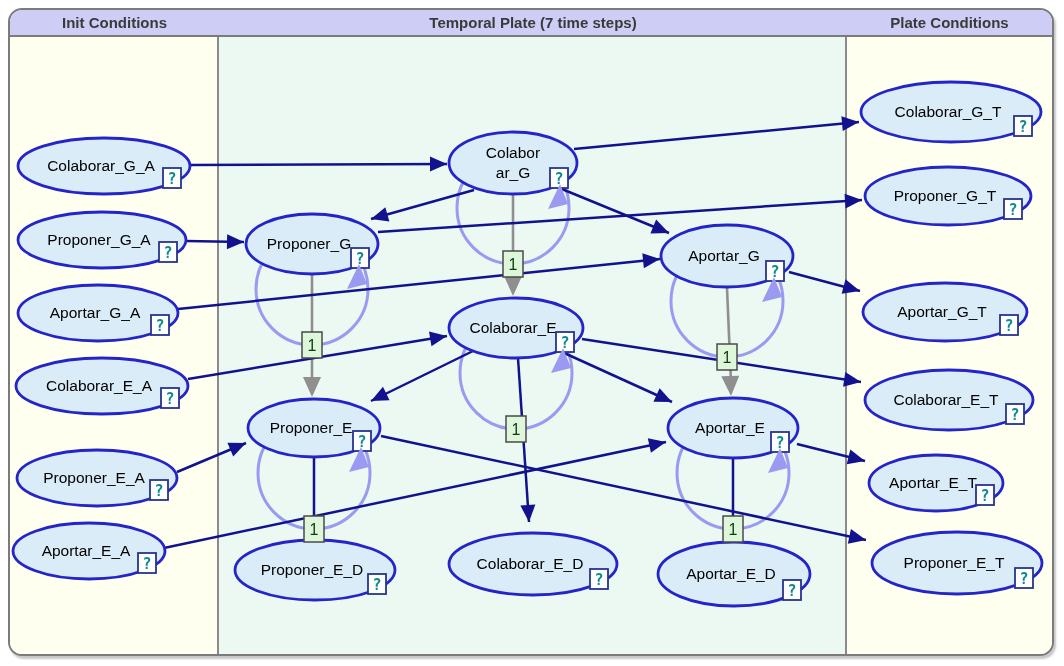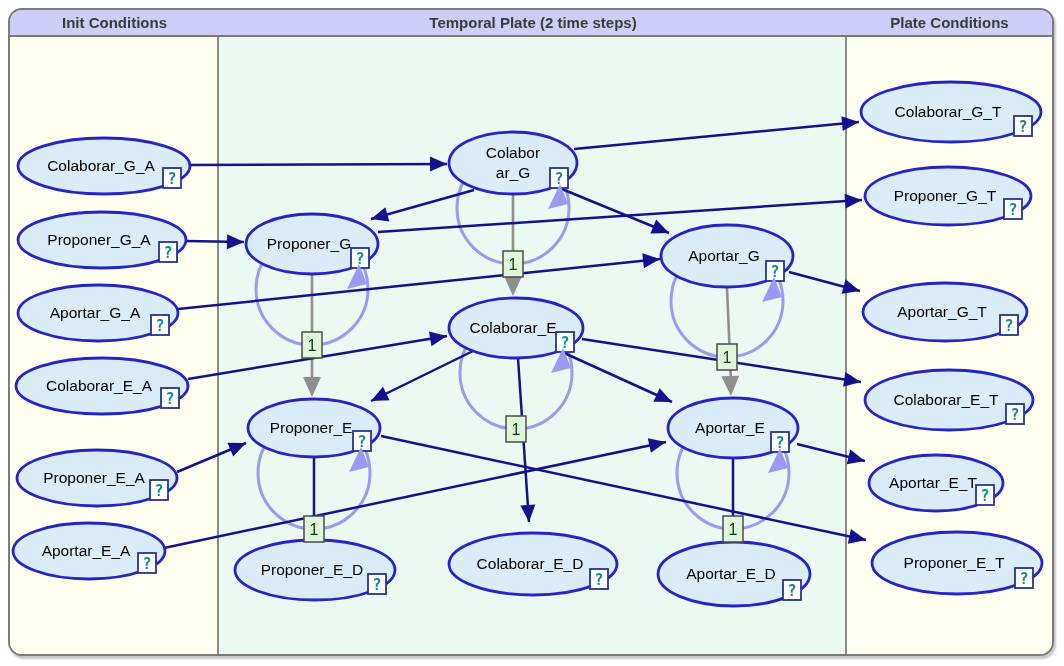--- a/index.html
+++ b/index.html
@@ -18,21 +18,21 @@
   .sec.term{flex:1;background:#fffff0;}
   svg#graph{position:absolute;left:0;top:0;width:1064px;height:666px;}
 </style>
 </head>
 <body>
 
 <div class="stage">
   <div class="panel">
     <div class="hdr">
       <div class="hsec l">Init Conditions</div>
-      <div class="hsec m">Temporal Plate (2 time steps)</div>
+      <div class="hsec m">Temporal Plate (7 time steps)</div>
       <div class="hsec r">Plate Conditions</div>
     </div>
     <div class="bdy">
       <div class="sec init"></div>
       <div class="sec plate"></div>
       <div class="sec term"></div>
     </div>
   </div>
   <svg id="graph" viewBox="0 0 1064 666">
       <circle cx="513" cy="208" r="56" fill="none" stroke="#9a9af2" stroke-width="3"></circle>

